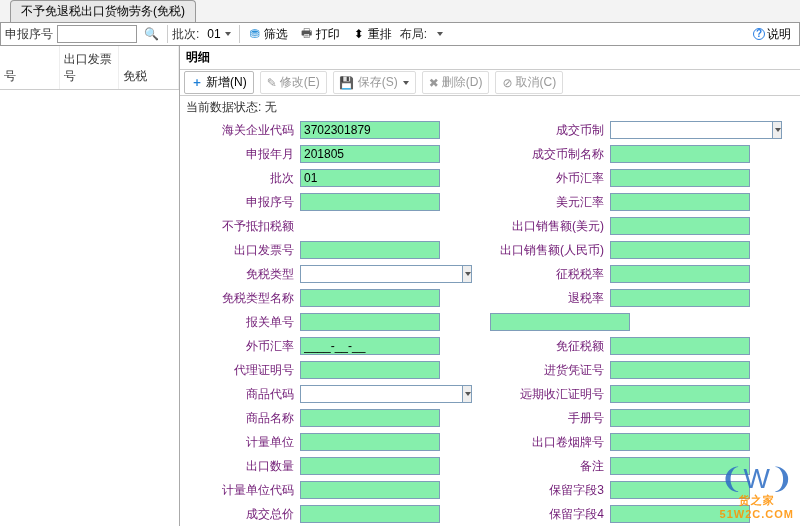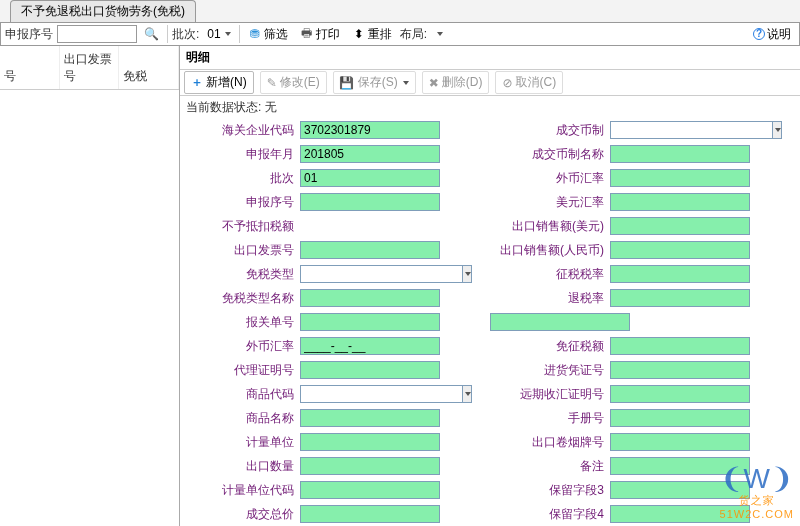--- a/index.html
+++ b/index.html
@@ -26,21 +26,21 @@
   .form { flex:1; overflow:hidden; position:relative; }
   .form-cols { display:flex; }
   .form-col { flex:1; }
   .form-row { display:flex; align-items:center; height:22px; margin:0 0 2px 0; }
   .f-label { width:120px; text-align:right; padding-right:6px; color:#701a75; }
   .f-input { flex:1; max-width:140px; height:18px; border:1px solid #7f9db9; background:#86efac; padding:0 3px; }
   .f-combo { display:flex; max-width:140px; flex:1; }
   .f-combo input { flex:1; height:18px; border:1px solid #7f9db9; border-right:none; padding:0 3px; }
   .f-combo .cbtn { width:16px; height:18px; border:1px solid #7f9db9; background:#eee; display:flex; align-items:center; justify-content:center; cursor:pointer; }
   .watermark { position:absolute; right:6px; bottom:6px; opacity:.85; pointer-events:none; text-align:center; }
-  .watermark .wm-txt { color:#ff9000; font-size:11px; letter-spacing:1px; font-weight:normal; }
+  .watermark .wm-txt { color:#ff9000; font-size:11px; letter-spacing:1px; font-weight:bold; }
   .wm-laurel { color:#2b6cc4; font-size:28px; line-height:1; }
   .icon-plus { color:#1e7fd6; font-weight:bold; }
   .icon-search { color:#555; }
   .icon-print { color:#555; }
   .icon-filter { color:#2b90d9; }
   .icon-help { color:#2b7fe3; font-weight:bold; border:1px solid #2b7fe3; border-radius:50%; width:12px; height:12px; font-size:10px; line-height:10px; text-align:center; }
 </style>
 </head>
 <body>
 

